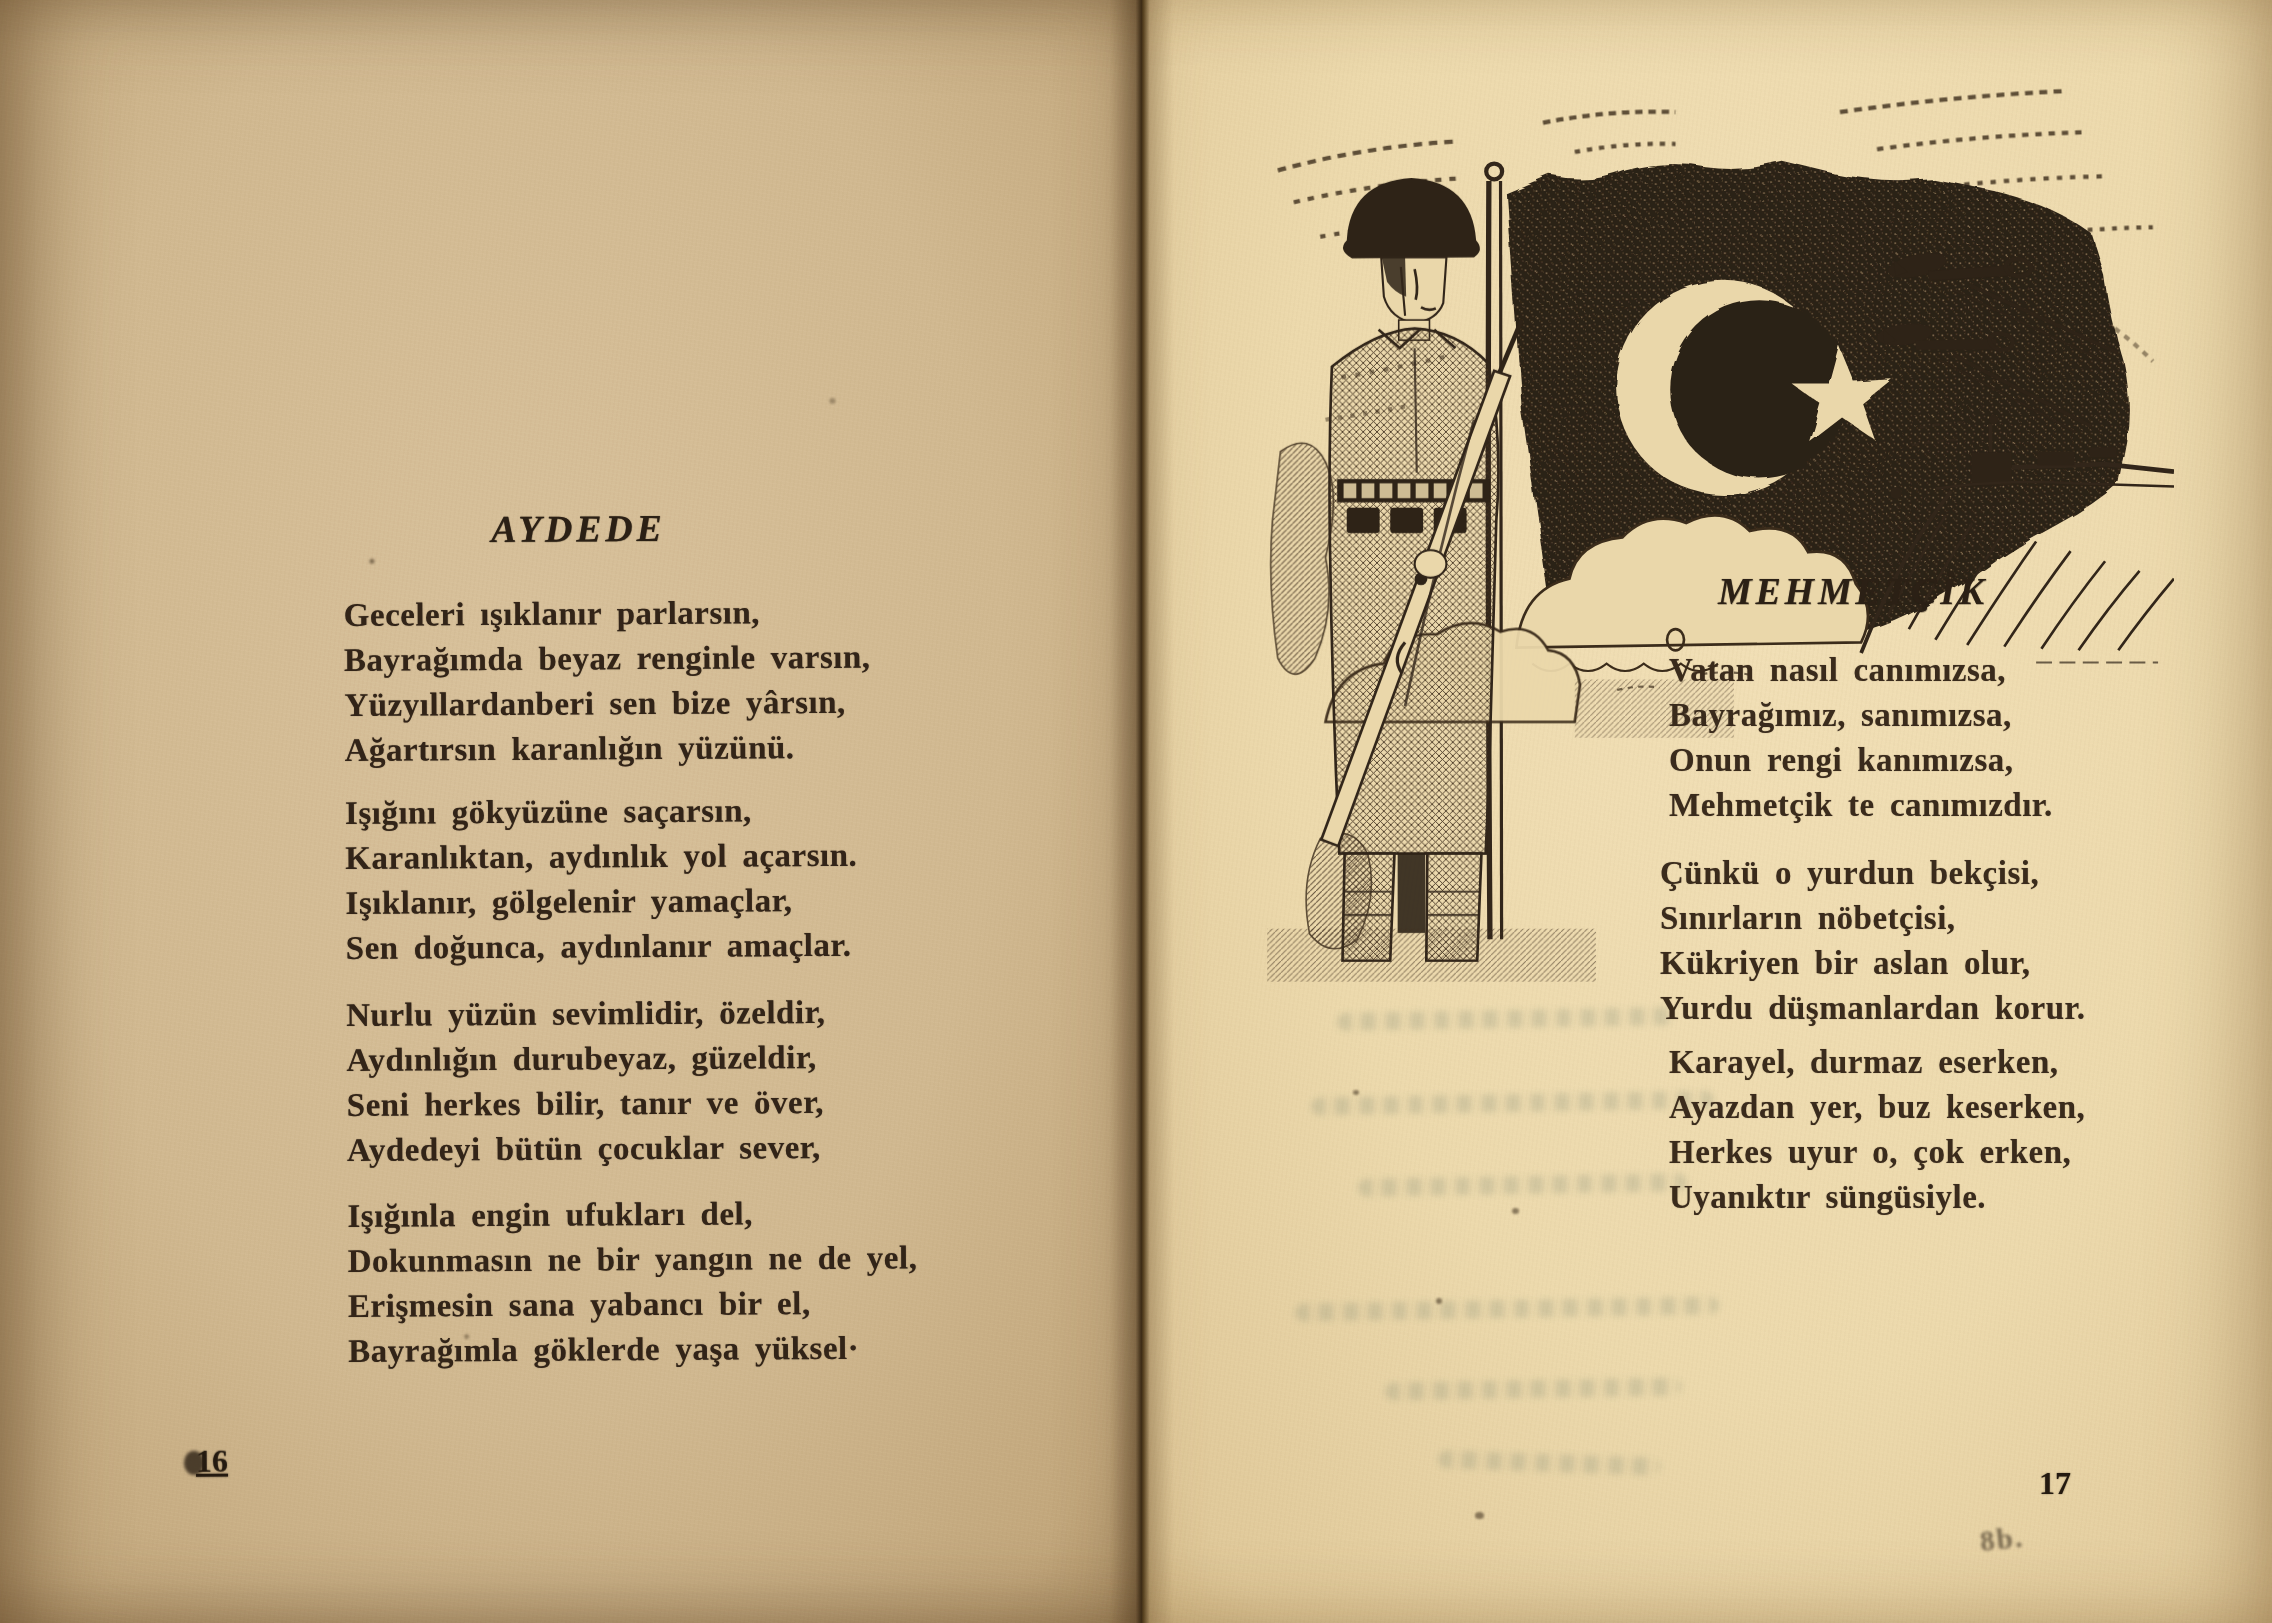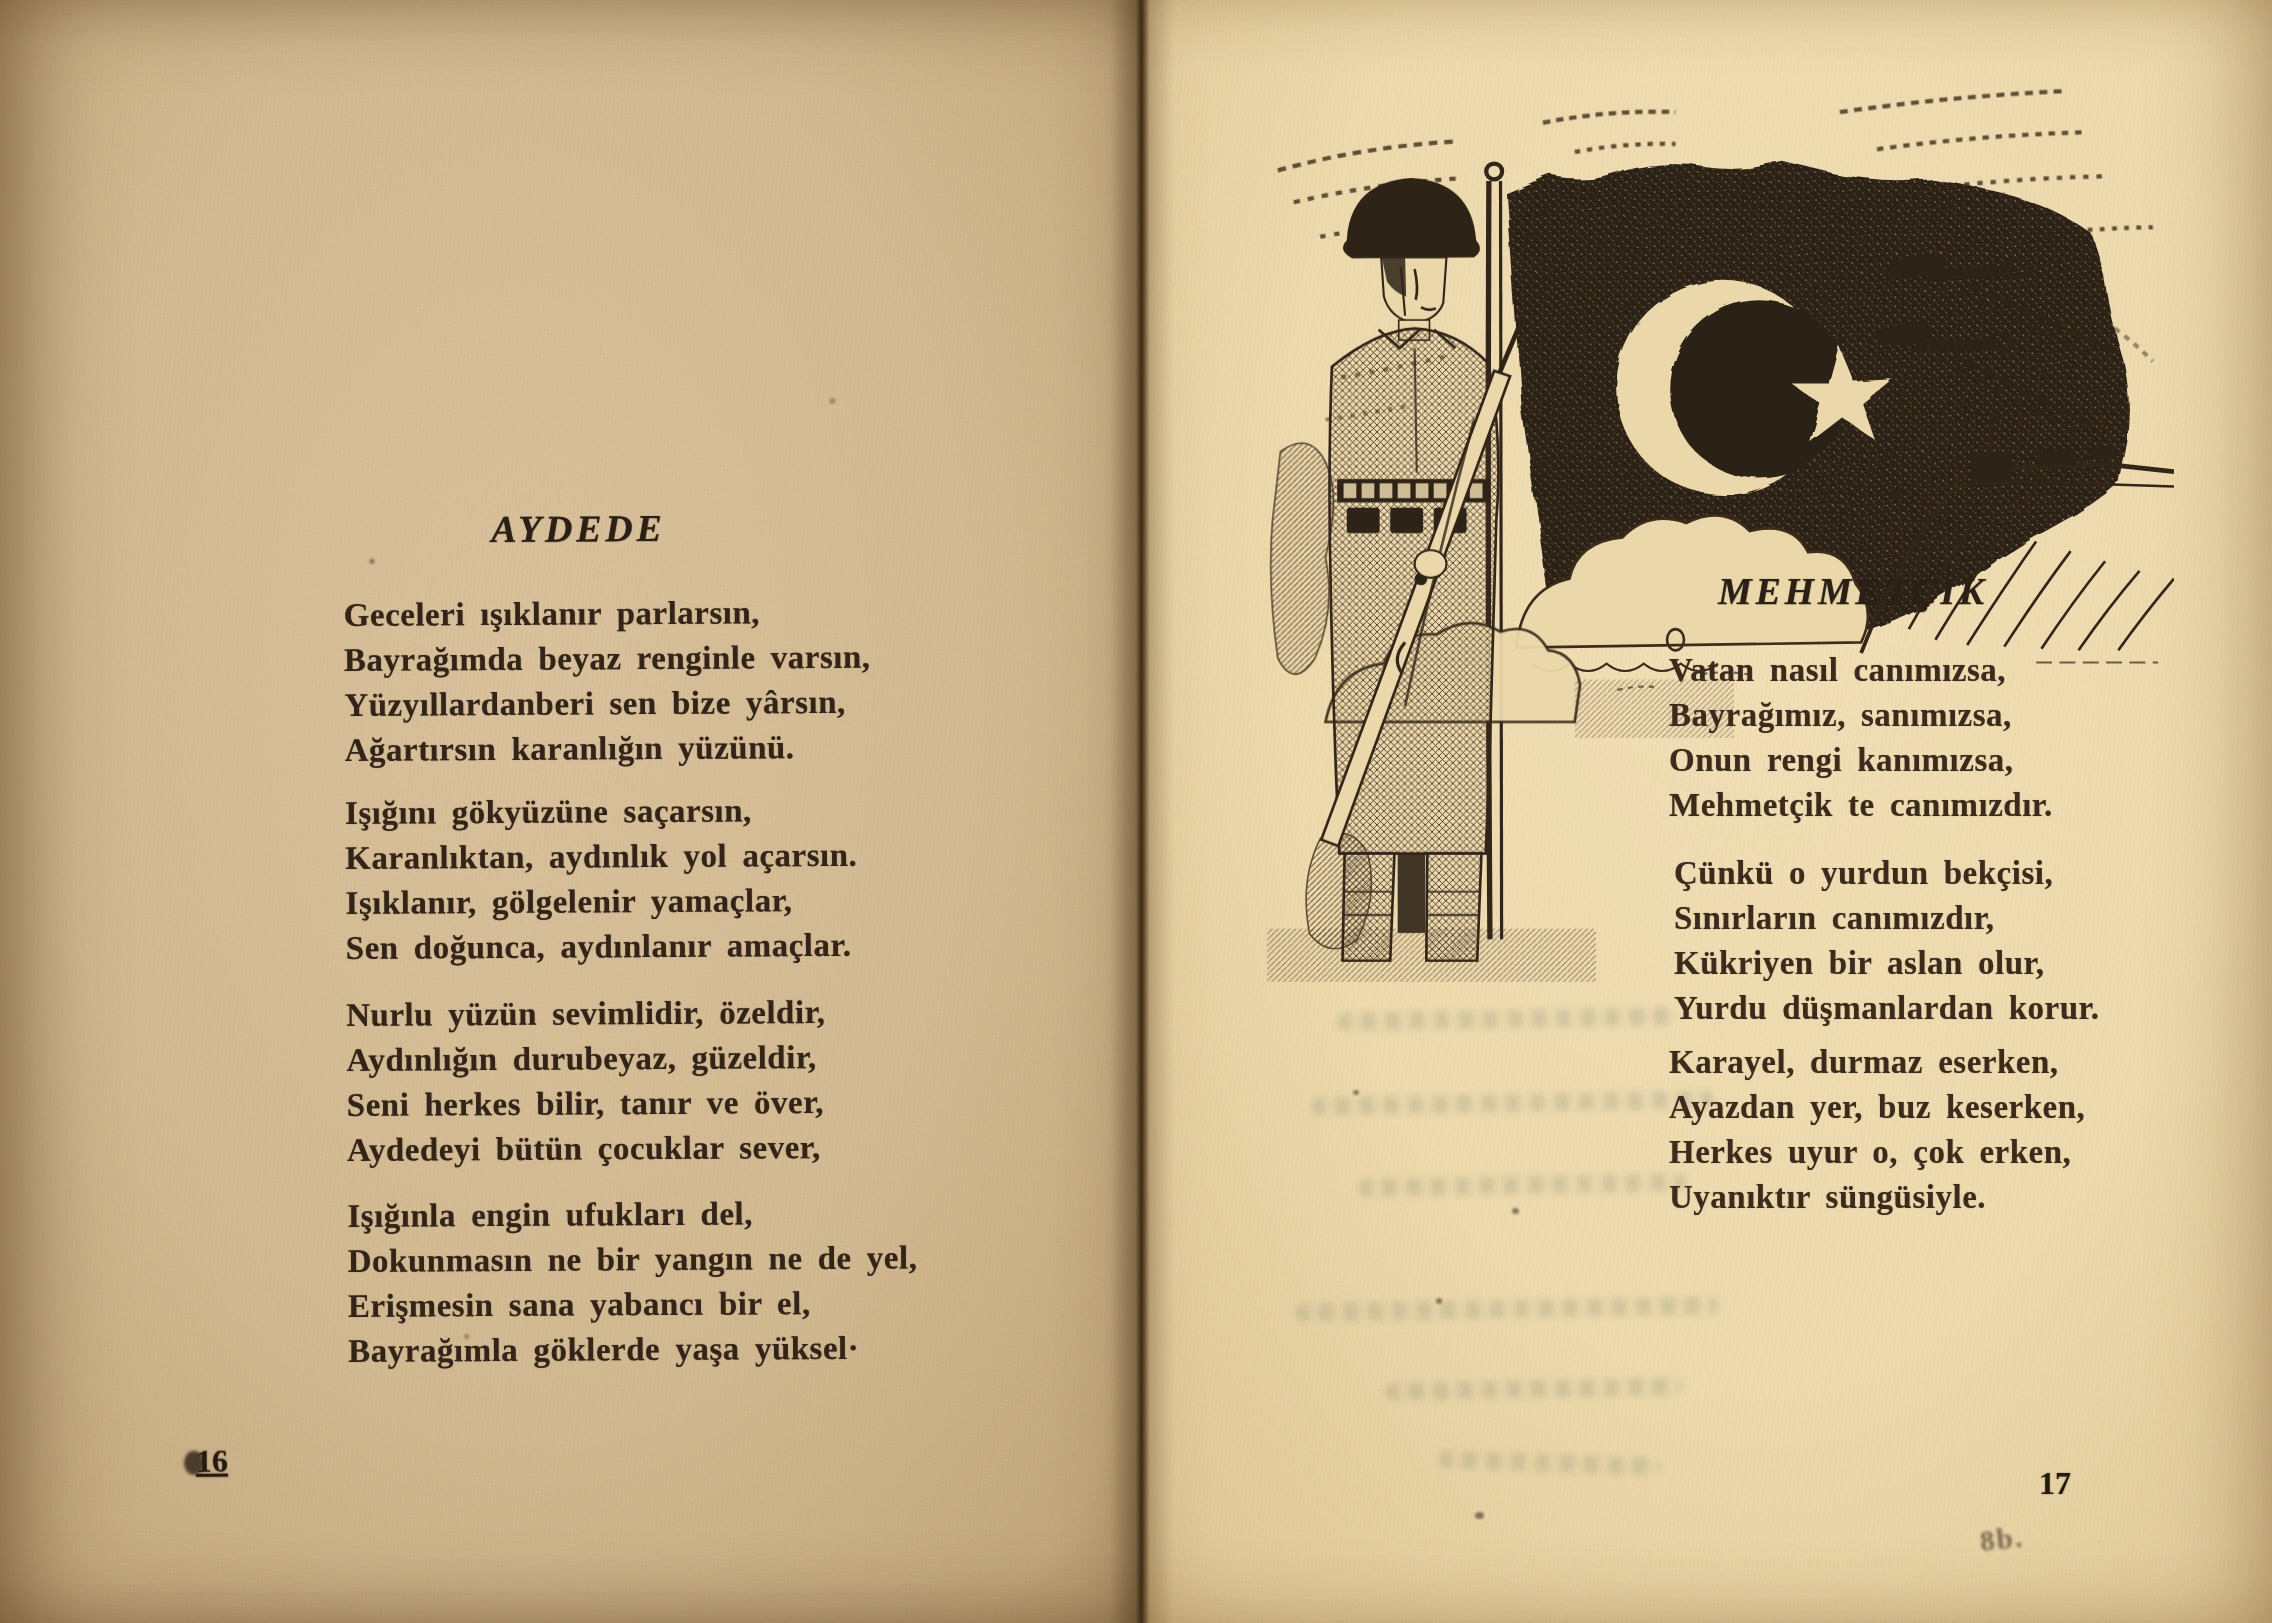--- a/index.html
+++ b/index.html
@@ -292,23 +292,23 @@
 
   <div class="poem-title" style="left:712px;top:569px;">MEHMETÇİK</div>
 
   <div class="stanza" style="left:528px;top:648px;">
     <div class="line">Vatan nasıl canımızsa,</div>
     <div class="line">Bayrağımız, sanımızsa,</div>
     <div class="line">Onun rengi kanımızsa,</div>
     <div class="line">Mehmetçik te canımızdır.</div>
   </div>
 
-  <div class="stanza" style="left:533px;top:851px;">
+  <div class="stanza" style="left:519px;top:851px;">
     <div class="line">Çünkü o yurdun bekçisi,</div>
-    <div class="line">Sınırların canımızdır,</div>
+    <div class="line">Sınırların nöbetçisi,</div>
     <div class="line">Kükriyen bir aslan olur,</div>
     <div class="line">Yurdu düşmanlardan korur.</div>
   </div>
 
   <div class="stanza" style="left:528px;top:1040px;">
     <div class="line">Karayel, durmaz eserken,</div>
     <div class="line">Ayazdan yer, buz keserken,</div>
     <div class="line">Herkes uyur o, çok erken,</div>
     <div class="line">Uyanıktır süngüsiyle.</div>
   </div>

